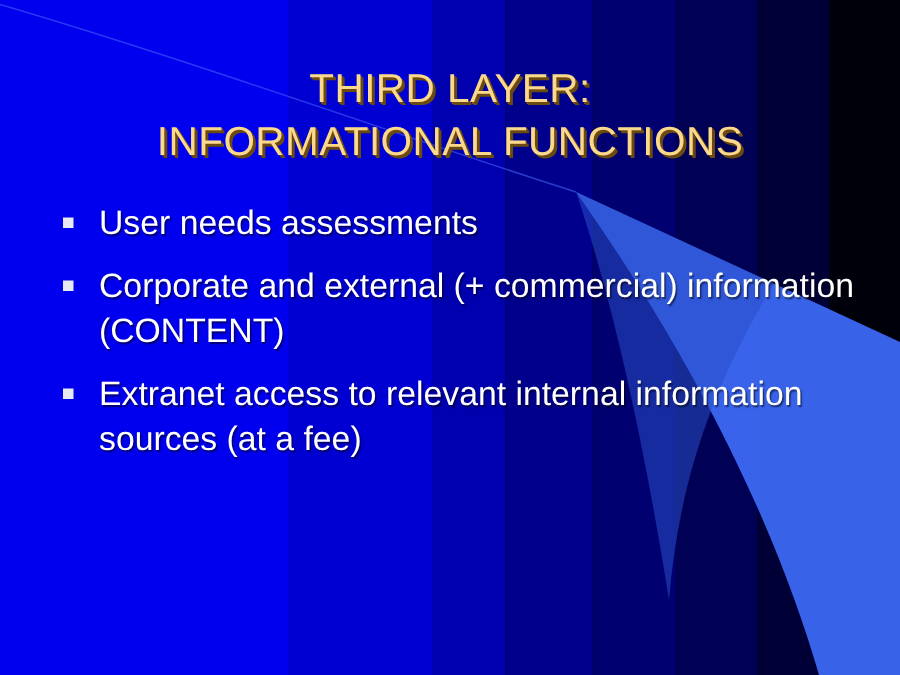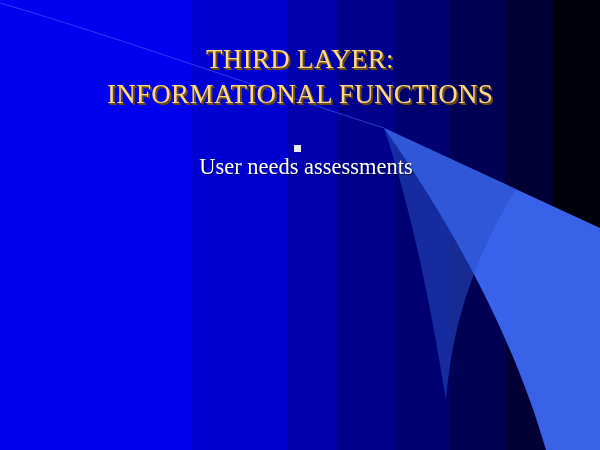--- a/index.html
+++ b/index.html
@@ -5,21 +5,21 @@
   html, body {
     margin: 0;
     padding: 0;
     background: #000;
   }
   #slide {
     position: relative;
     width: 600px;
     height: 450px;
     overflow: hidden;
-    font-family: Liberation Serif, serif;
+    font-family: Liberation Sans, sans-serif;
     background: #000014;
   }
 
   
   #bg-svg {
     position: absolute;
     left: 0; top: 0;
     width: 600px;
     height: 450px;
     display: block;
@@ -49,23 +49,22 @@
 
   #bullet-list {
     position: absolute;
     left: 42px;
     top: 134px;
     width: 528px;
   }
 
   .bullet-row {
     display: flex;
-    align-items: center;
+    align-items: flex-start;
     margin-bottom: 12px;
-    flex-direction: column;
   }
 
   .bullet-mark {
     flex: 0 0 auto;
     width: 7px;
     height: 7px;
     background: #e8e8f0;
     margin-top: 11px;
     margin-right: 17px;
   }
@@ -121,18 +120,26 @@
     <div id="title-block">THIRD LAYER:
 INFORMATIONAL FUNCTIONS</div>
 
     <div id="bullet-list">
 
       <div class="bullet-row">
         <span class="bullet-mark"></span>
         <span class="bullet-text">User needs assessments</span>
       </div>
 
+      <div class="bullet-row">
+        <span class="bullet-mark"></span>
+        <span class="bullet-text">Corporate and external (+ commercial) information (CONTENT)</span>
+      </div>
 
 
+      <div class="bullet-row">
+        <span class="bullet-mark"></span>
+        <span class="bullet-text">Extranet access to relevant internal information sources (at a fee)</span>
+      </div>
 
     </div>
   </div>
 </div>
 
 </body></html>

